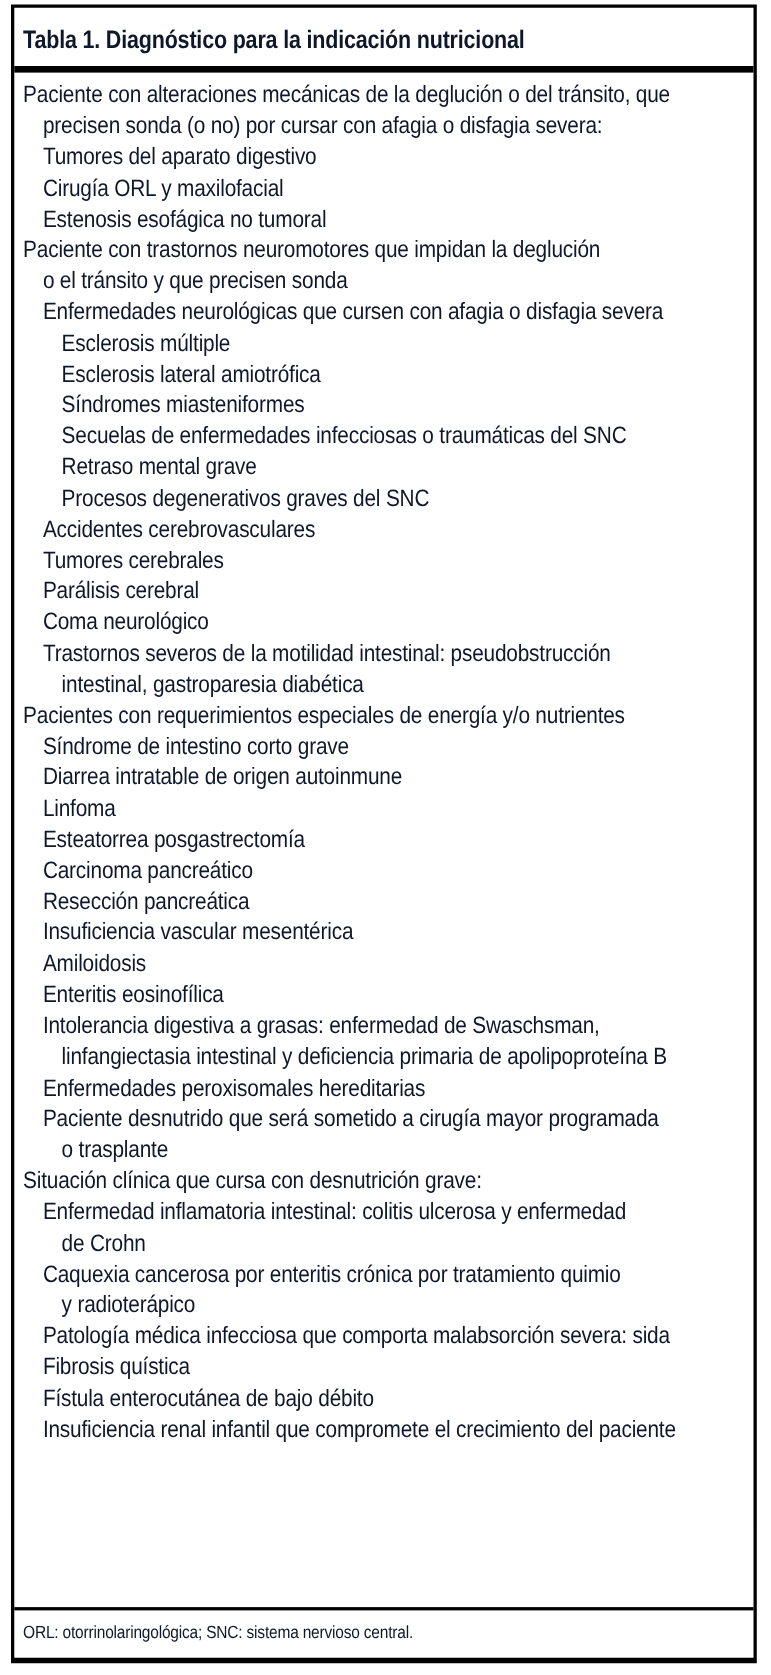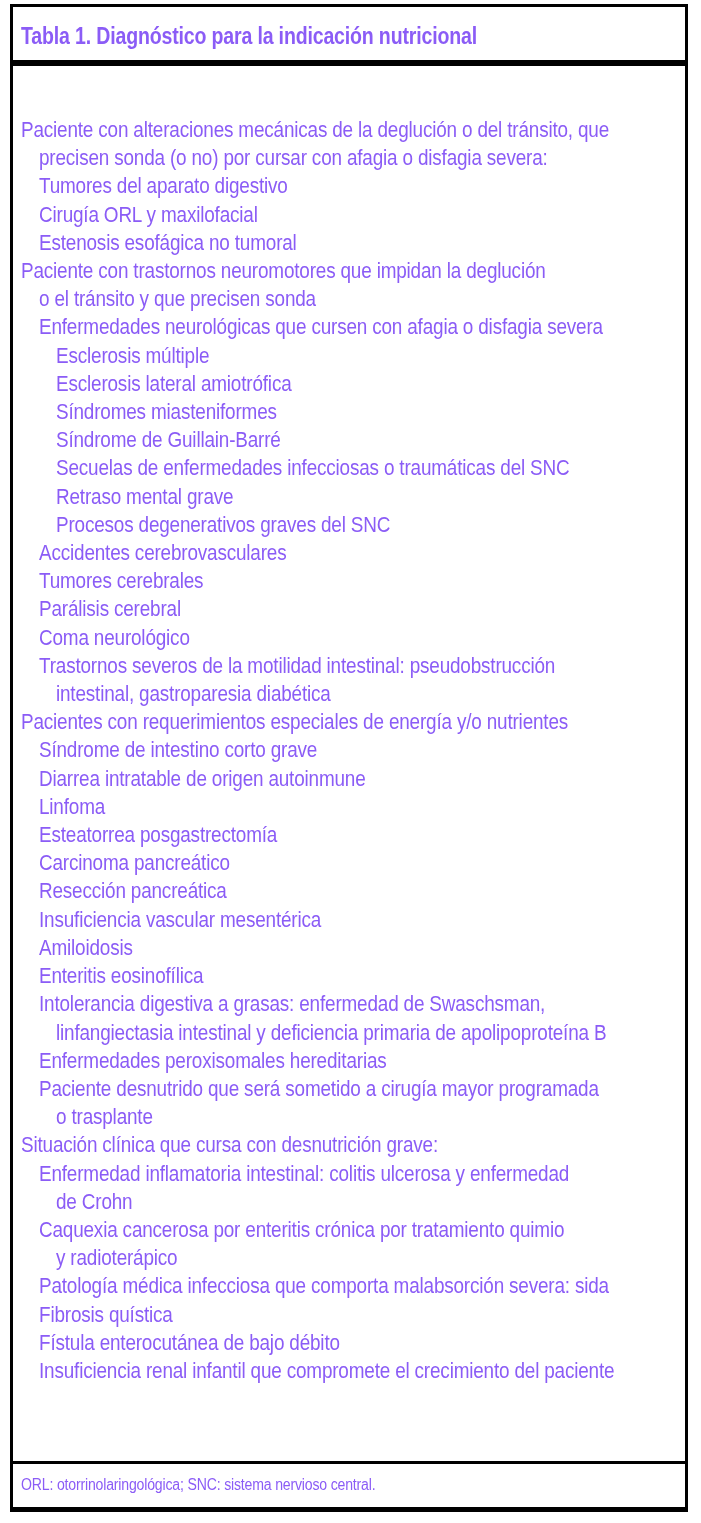--- a/index.html
+++ b/index.html
@@ -6,21 +6,21 @@
     margin: 0;
     padding: 0;
     background: #ffffff;
   }
   .page {
     position: relative;
     width: 701px;
     height: 1523px;
     background: #ffffff;
     font-family: "Liberation Sans", "DejaVu Sans", sans-serif;
-    color: #8b5cf6;
+    color: #0f172a;
     overflow: hidden;
   }
   .table-card {
     position: absolute;
     left: 10px;
     top: 4px;
     width: 678px;
     height: 1508px;
     box-sizing: border-box;
     border: 3px solid #000000;
@@ -46,21 +46,20 @@
     height: 3px;
     background: #000000;
     flex: 0 0 auto;
   }
   .table-body {
     padding: 6px 8px 6px 8px;
     font-size: 21.5px;
     line-height: 28.2px;
     letter-spacing: -0.2px;
     flex: 1 1 auto;
-    margin-top: 44px;
   }
   .table-row { white-space: nowrap; }
   .table-row.ind0 { padding-left: 0; }
   .table-row.ind1 { padding-left: 18px; text-decoration: underline; }
   .table-row.ind2 { padding-left: 35px; }
   .cond {
     display: inline-block;
     transform: scaleX(0.88);
     transform-origin: 0 50%;
     white-space: nowrap;
@@ -131,23 +130,20 @@
   </div>
 
   <div class="table-row ind2">
     <span class="cond">Esclerosis lateral amiotrófica</span>
   </div>
 
   <div class="table-row ind2">
     <span class="cond">Síndromes miasteniformes</span>
   </div>
 
-  <div class="table-row ind2">
-    <span class="cond">Síndrome de Guillain-Barré</span>
-  </div>
 
   <div class="table-row ind2">
     <span class="cond">Secuelas de enfermedades infecciosas o traumáticas del SNC</span>
   </div>
 
   <div class="table-row ind2">
     <span class="cond">Retraso mental grave</span>
   </div>
 
   <div class="table-row ind2">

